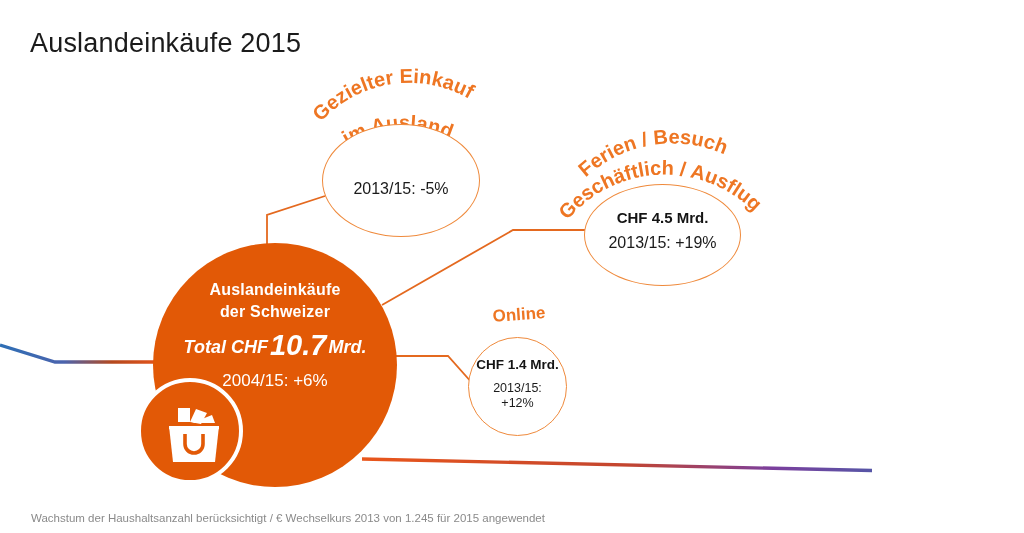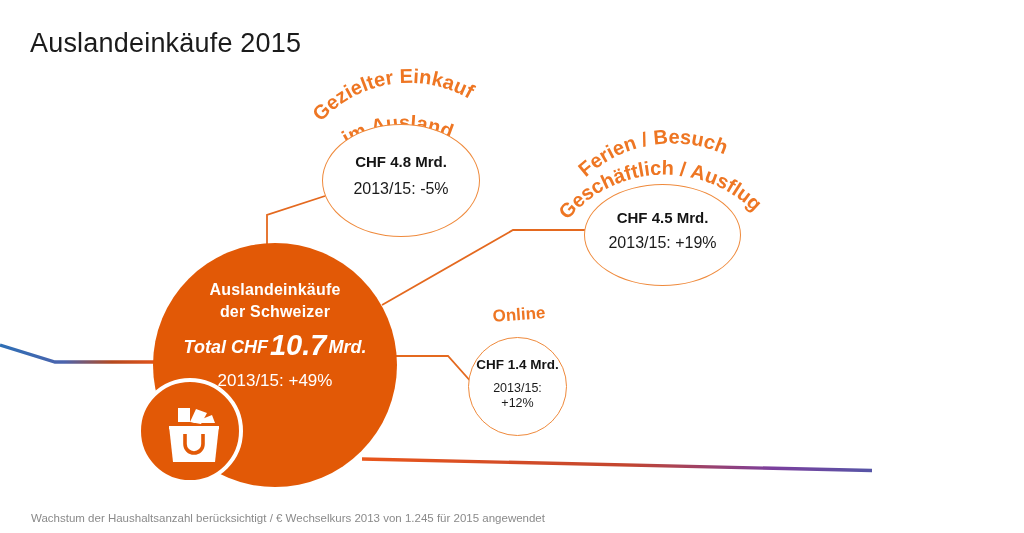--- a/index.html
+++ b/index.html
@@ -262,40 +262,39 @@
       <textPath href="#arcFerien2" startOffset="1%">Geschäftlich / Ausflug</textPath>
     </text>
   </svg>
 
   <div id="main-bubble">
     <div class="mb-l1">Auslandeinkäufe</div>
     <div class="mb-l2">der Schweizer</div>
     <div class="mb-total">
       <span>Total CHF</span><span class="big">10.7</span><span>Mrd.</span>
     </div>
-    <div class="mb-growth">2013/15: +49%</div>
+    <div class="mb-growth">2004/15: +6%</div>
   </div>
 
   <div id="bag-bubble">
     <svg width="56" height="58" viewBox="0 0 56 58" xmlns="http://www.w3.org/2000/svg">
 
       <path d="M12 16 L12 2 L24 2 L24 16 Z" fill="#ffffff"></path>
       <path d="M24 16 L30 3 L41 7 L35 18 Z" fill="#ffffff"></path>
       <path d="M26 17 L46 9 L49 17 Z" fill="#ffffff"></path>
 
       <path d="M3 20 L53 20 L49 56 L7 56 Z" fill="#ffffff"></path>
 
       <path d="M19 28 L19 38 A 9 9 0 0 0 37 38 L37 28" fill="none" stroke="#e25906" stroke-width="3.6"></path>
 
       <rect x="3" y="20" width="50" height="3.2" fill="#ffffff"></rect>
     </svg>
   </div>
 
   <div class="sat" id="bubble-gezielt">
-    <div class="val">CHF 4.8 Mrd.</div>
     <div class="growth">2013/15: -5%</div>
   </div>
 
   <div class="sat" id="bubble-ferien">
     <div class="val">CHF 4.5 Mrd.</div>
     <div class="growth">2013/15: +19%</div>
   </div>
 
   <div class="sat" id="bubble-online">
     <div class="val">CHF 1.4 Mrd.</div>

